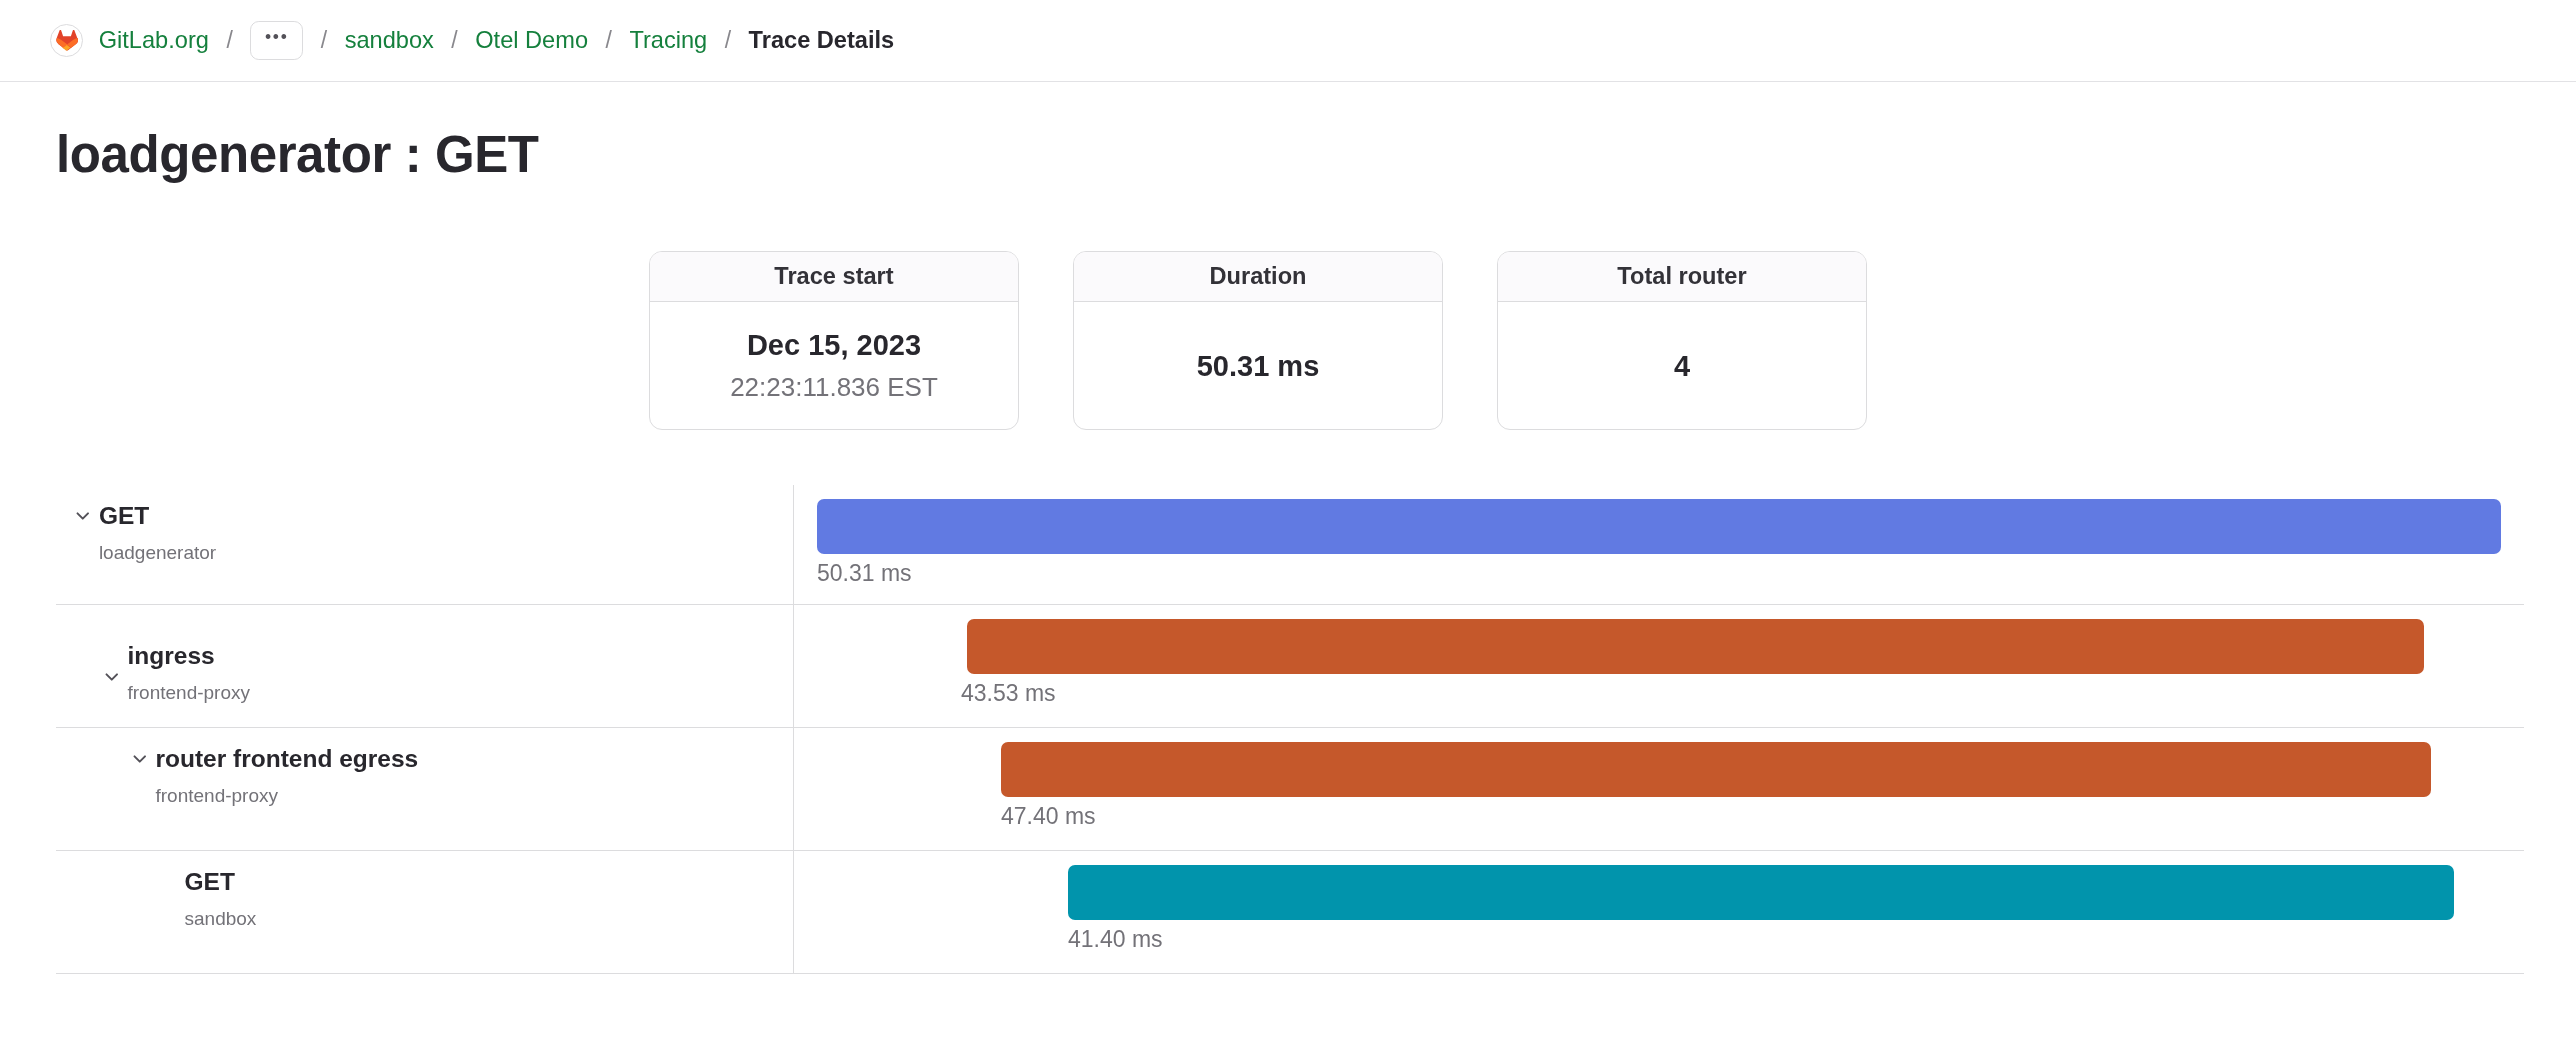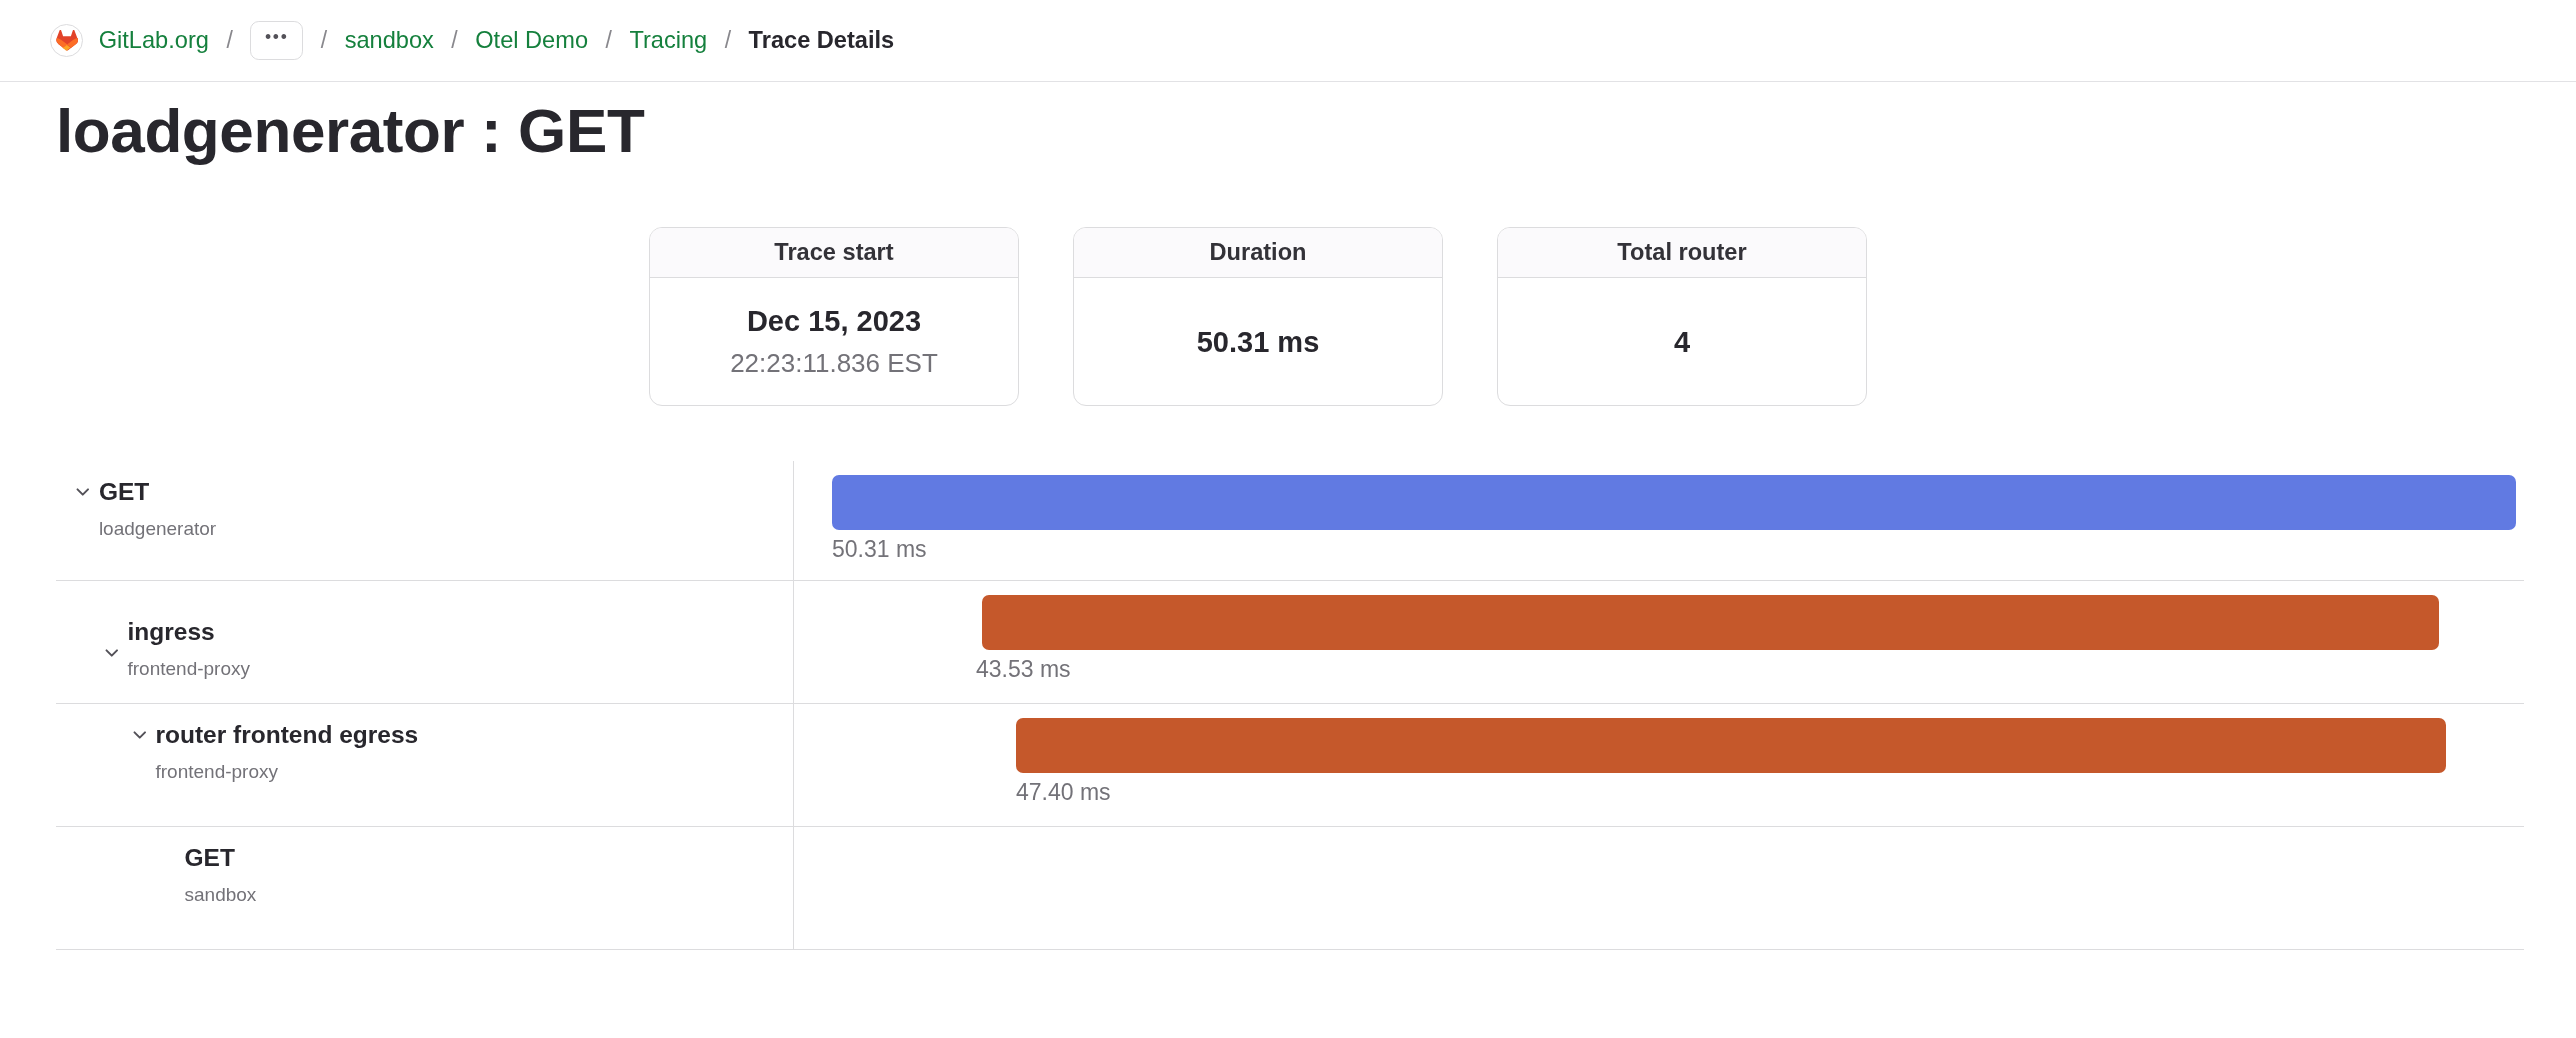--- a/index.html
+++ b/index.html
@@ -35,22 +35,22 @@
     width: 53px; height: 39px;
     border: 1.8px solid #dcdcde; border-radius: 8.8px;
     background: #fff; cursor: pointer;
     display: flex; align-items: center; justify-content: center;
     color: #535158; font-size: 17.5px; letter-spacing: 1.8px;
     line-height: 1; padding-bottom: 5.3px;
   }
 
   
   .page-title {
-    margin: 20px 0 0 56px;
-    font-size: 62px;
+    margin: 44px 0 0 56px;
+    font-size: 51px;
     font-weight: 700;
     color: #28272d;
     letter-spacing: -0.4px;
     line-height: 58px;
   }
 
   
   .cards {
     display: flex;
     gap: 54px;
@@ -79,21 +79,20 @@
   .card-value { font-size: 29px; font-weight: 700; color: #28272d; }
   .card-subvalue { font-size: 26px; color: #737278; }
 
   
   .trace-table { margin: 55px 52px 0 56px; }
   .span-row {
     display: grid;
     grid-template-columns: 738px 1fr;
     height: 123px;
     border-bottom: 0.9px solid #dcdcde;
-    gap: 15px;
   }
   .span-row:first-child { height: 120px; }
   .span-info {
     border-right: 0.9px solid #dcdcde;
     padding-top: 16.6px;
     display: flex;
     align-items: flex-start;
   }
   .chev-box {
     width: 17.5px; height: 17.5px;
@@ -233,16 +232,20 @@
       <span class="chev-box" style="visibility: hidden;">
         <svg width="17.5" height="17.5" viewBox="0 0 16 16">
             <path d="M3.2 5.8 8 10.6l4.8-4.8" fill="none" stroke="#535158" stroke-width="1.8" stroke-linecap="round" stroke-linejoin="round"></path>
           </svg>
       </span>
       <div>
         <div class="span-op">GET</div>
         <div class="span-svc">sandbox</div>
       </div>
     </div>
+    <div class="span-chart">
+      <div class="span-bar" style="left: 274px; width: 1386px; background: rgb(1, 148, 172);"></div>
+      <div class="span-ms" style="left: 274px;">41.40 ms</div>
+    </div>
   </div>
 
 </section>
 
 
 </body></html>

